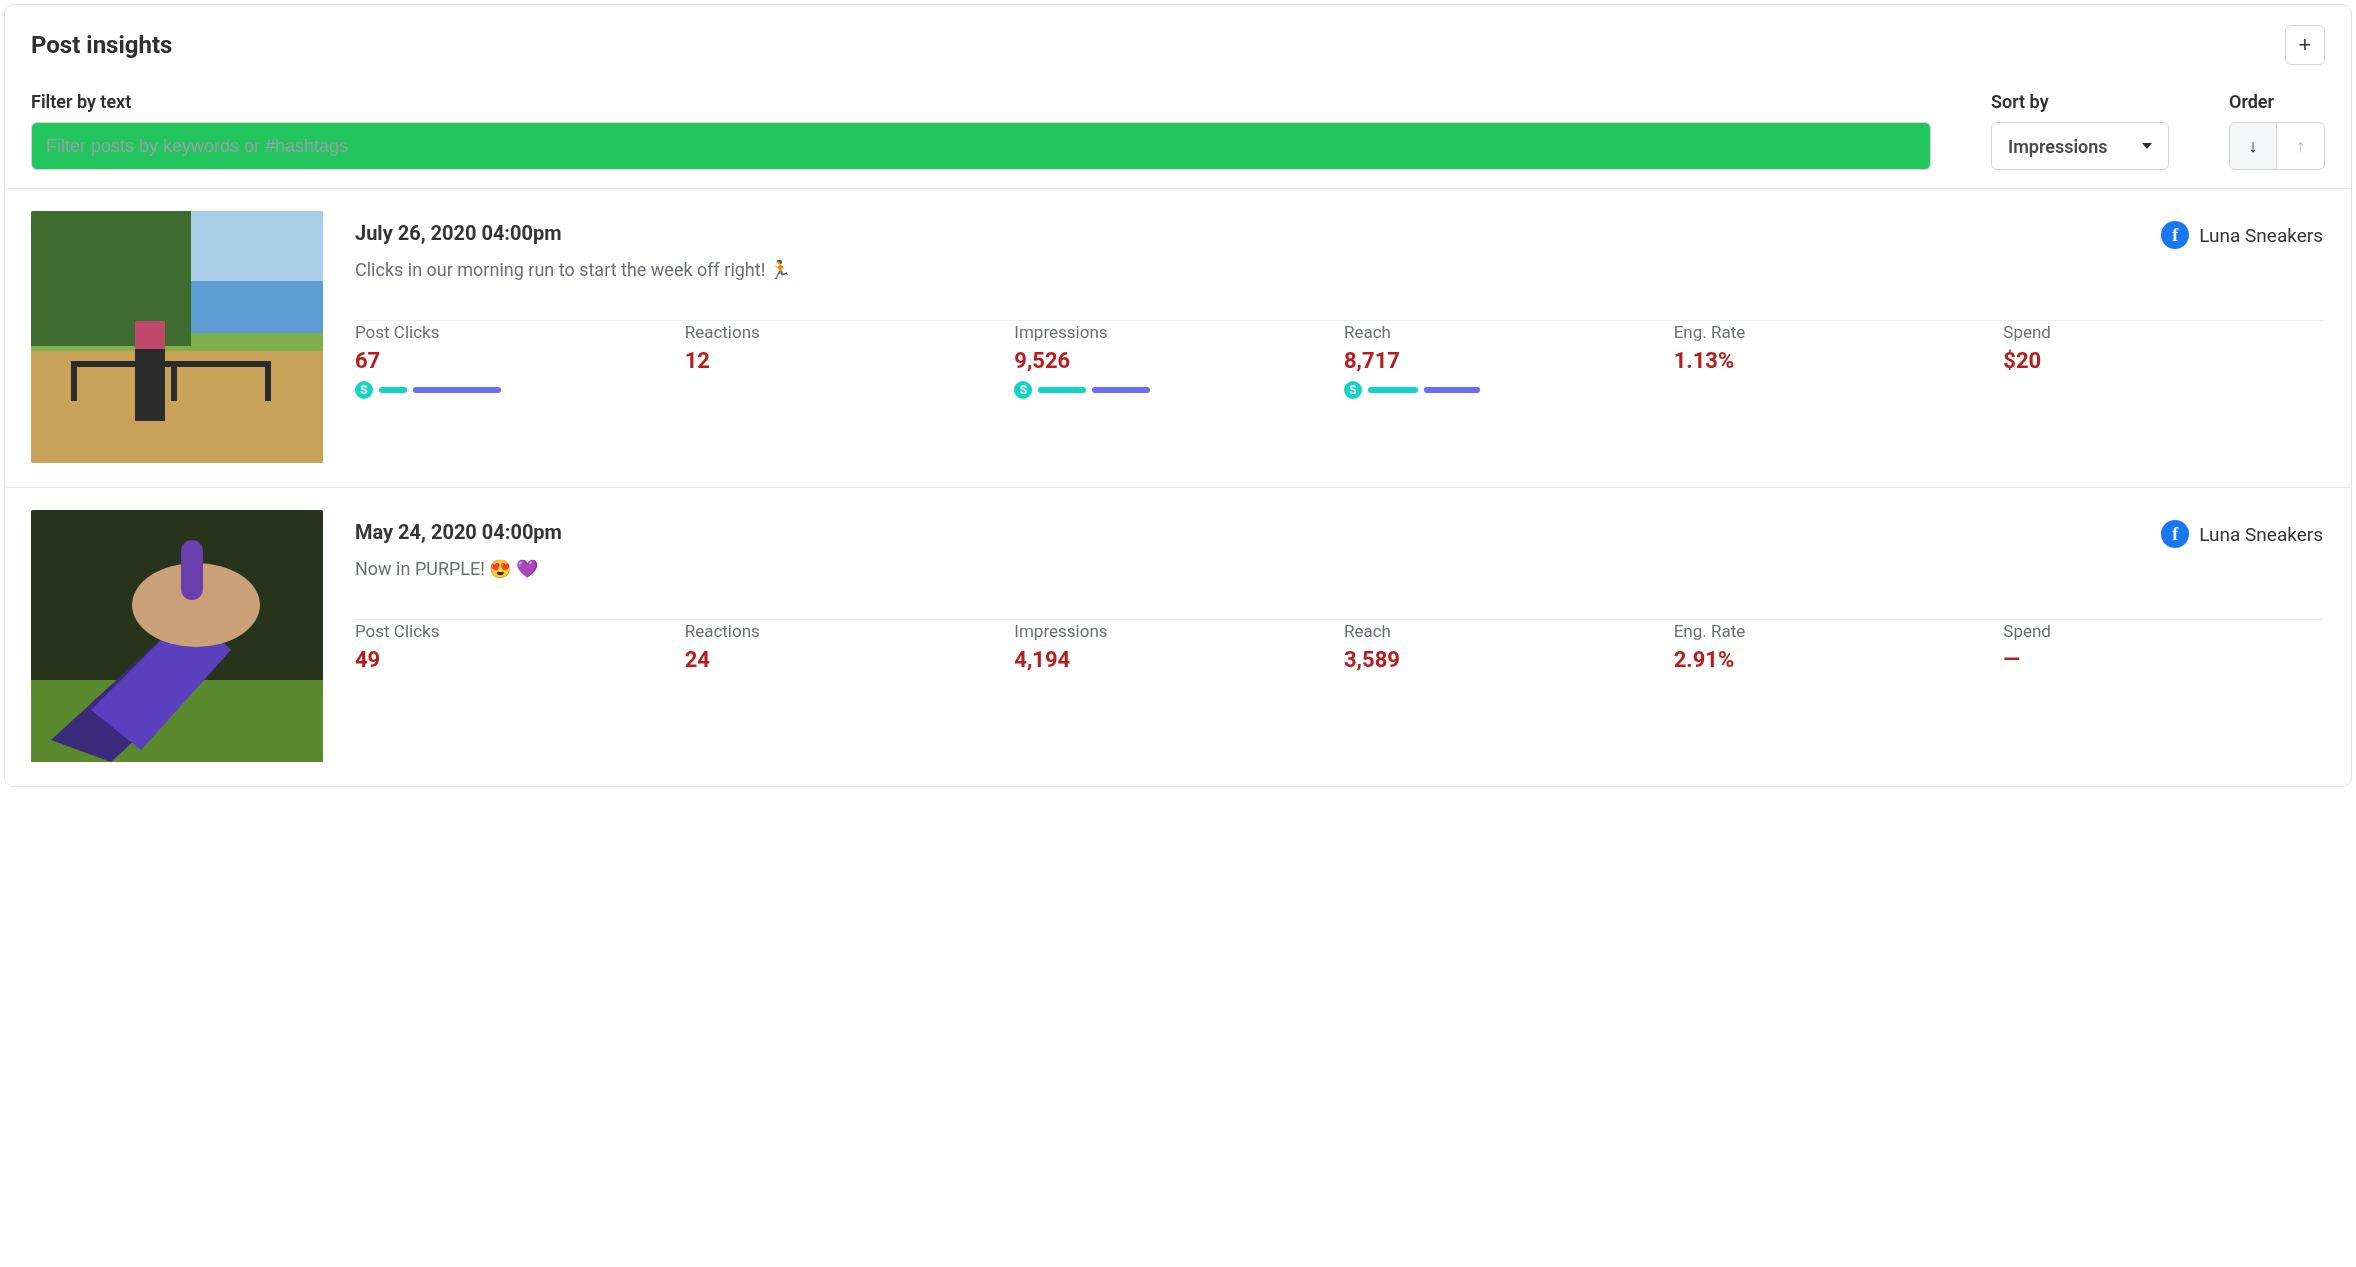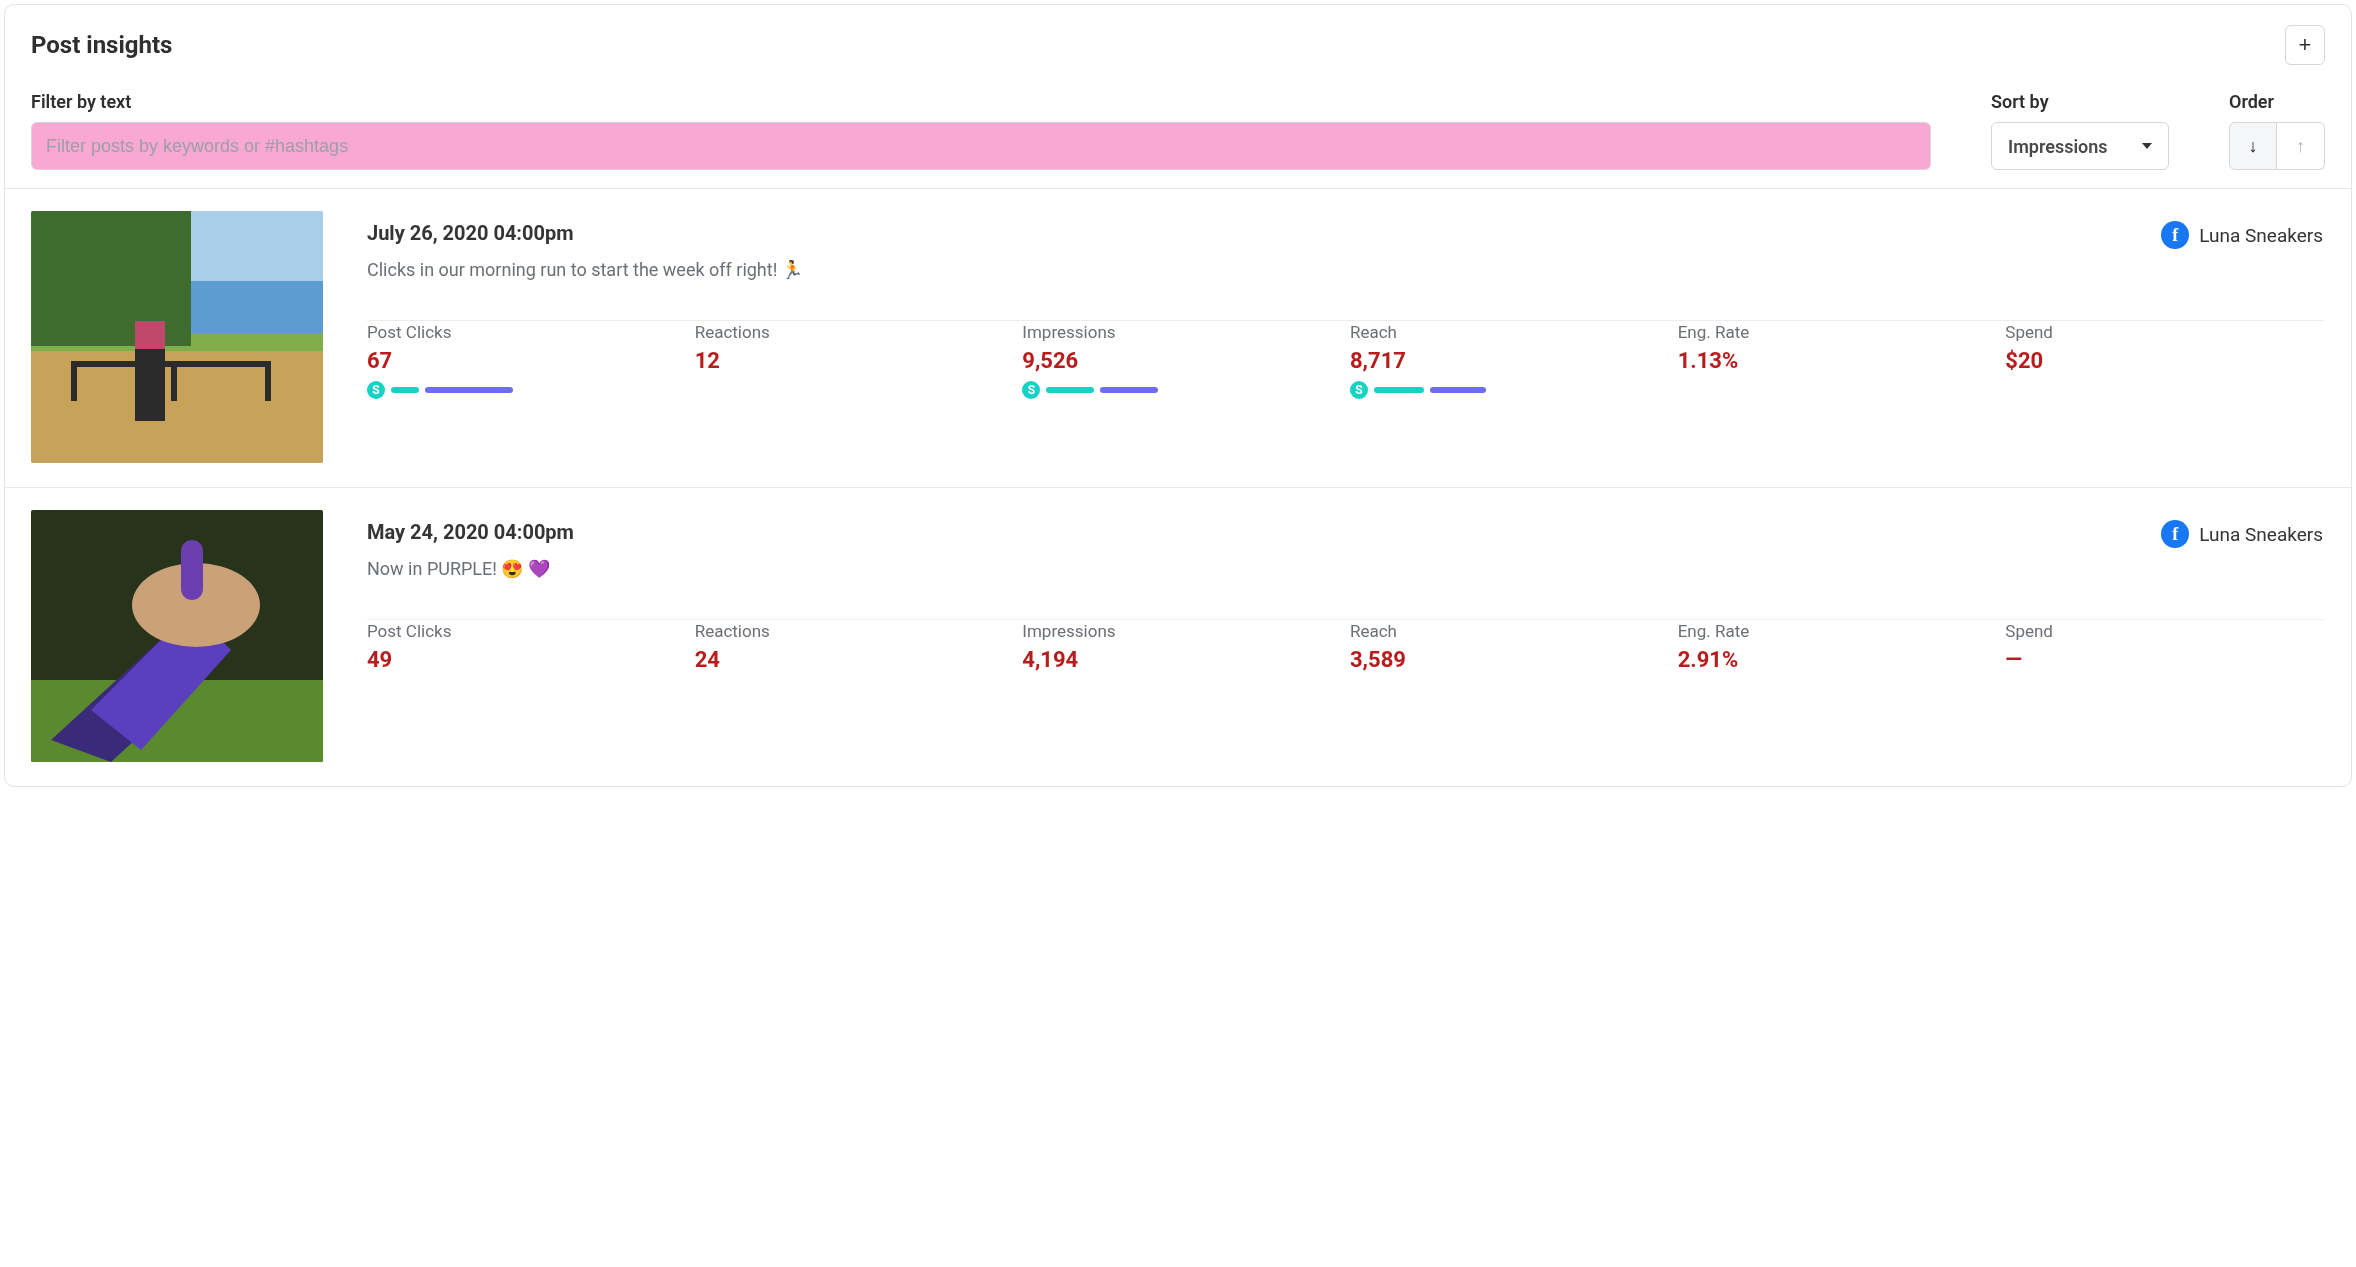--- a/index.html
+++ b/index.html
@@ -54,21 +54,21 @@
     margin-bottom: 10px;
   }
   .filter-input {
     width: 100%;
     height: 48px;
     border: 1px solid #d6d6d6;
     border-radius: 6px;
     padding: 0 14px;
     font-size: 18px;
     color: #333;
-    background:#f9a8d4;
+    background:#22c55e;
   }
   .filter-input::placeholder { color: #9aa0a6; }
   .sort-select {
     height: 48px;
     min-width: 178px;
     border: 1px solid #d6d6d6;
     border-radius: 6px;
     padding: 0 16px;
     display: flex;
     align-items: center;
@@ -93,21 +93,21 @@
     display:flex; align-items:center; justify-content:center;
   }
   .order-btn.left { border-radius: 6px 0 0 6px; background:#f5f6f7; }
   .order-btn.right { border-radius: 0 6px 6px 0; border-left:none; }
   .arrow { font-size: 18px; line-height:1; }
   .arrow.up { color: #b6b6b6; }
   .arrow.down { color: #1c1c1c; }
 
   .post-row {
     display: flex;
-    gap: 44px;
+    gap: 32px;
     padding: 22px 28px 24px 26px;
     border-top: 1px solid #e8e8e8;
   }
   .thumb {
     width: 292px;
     height: 252px;
     flex: 0 0 292px;
     border-radius: 2px;
     overflow: hidden;
     background: #ccc;

